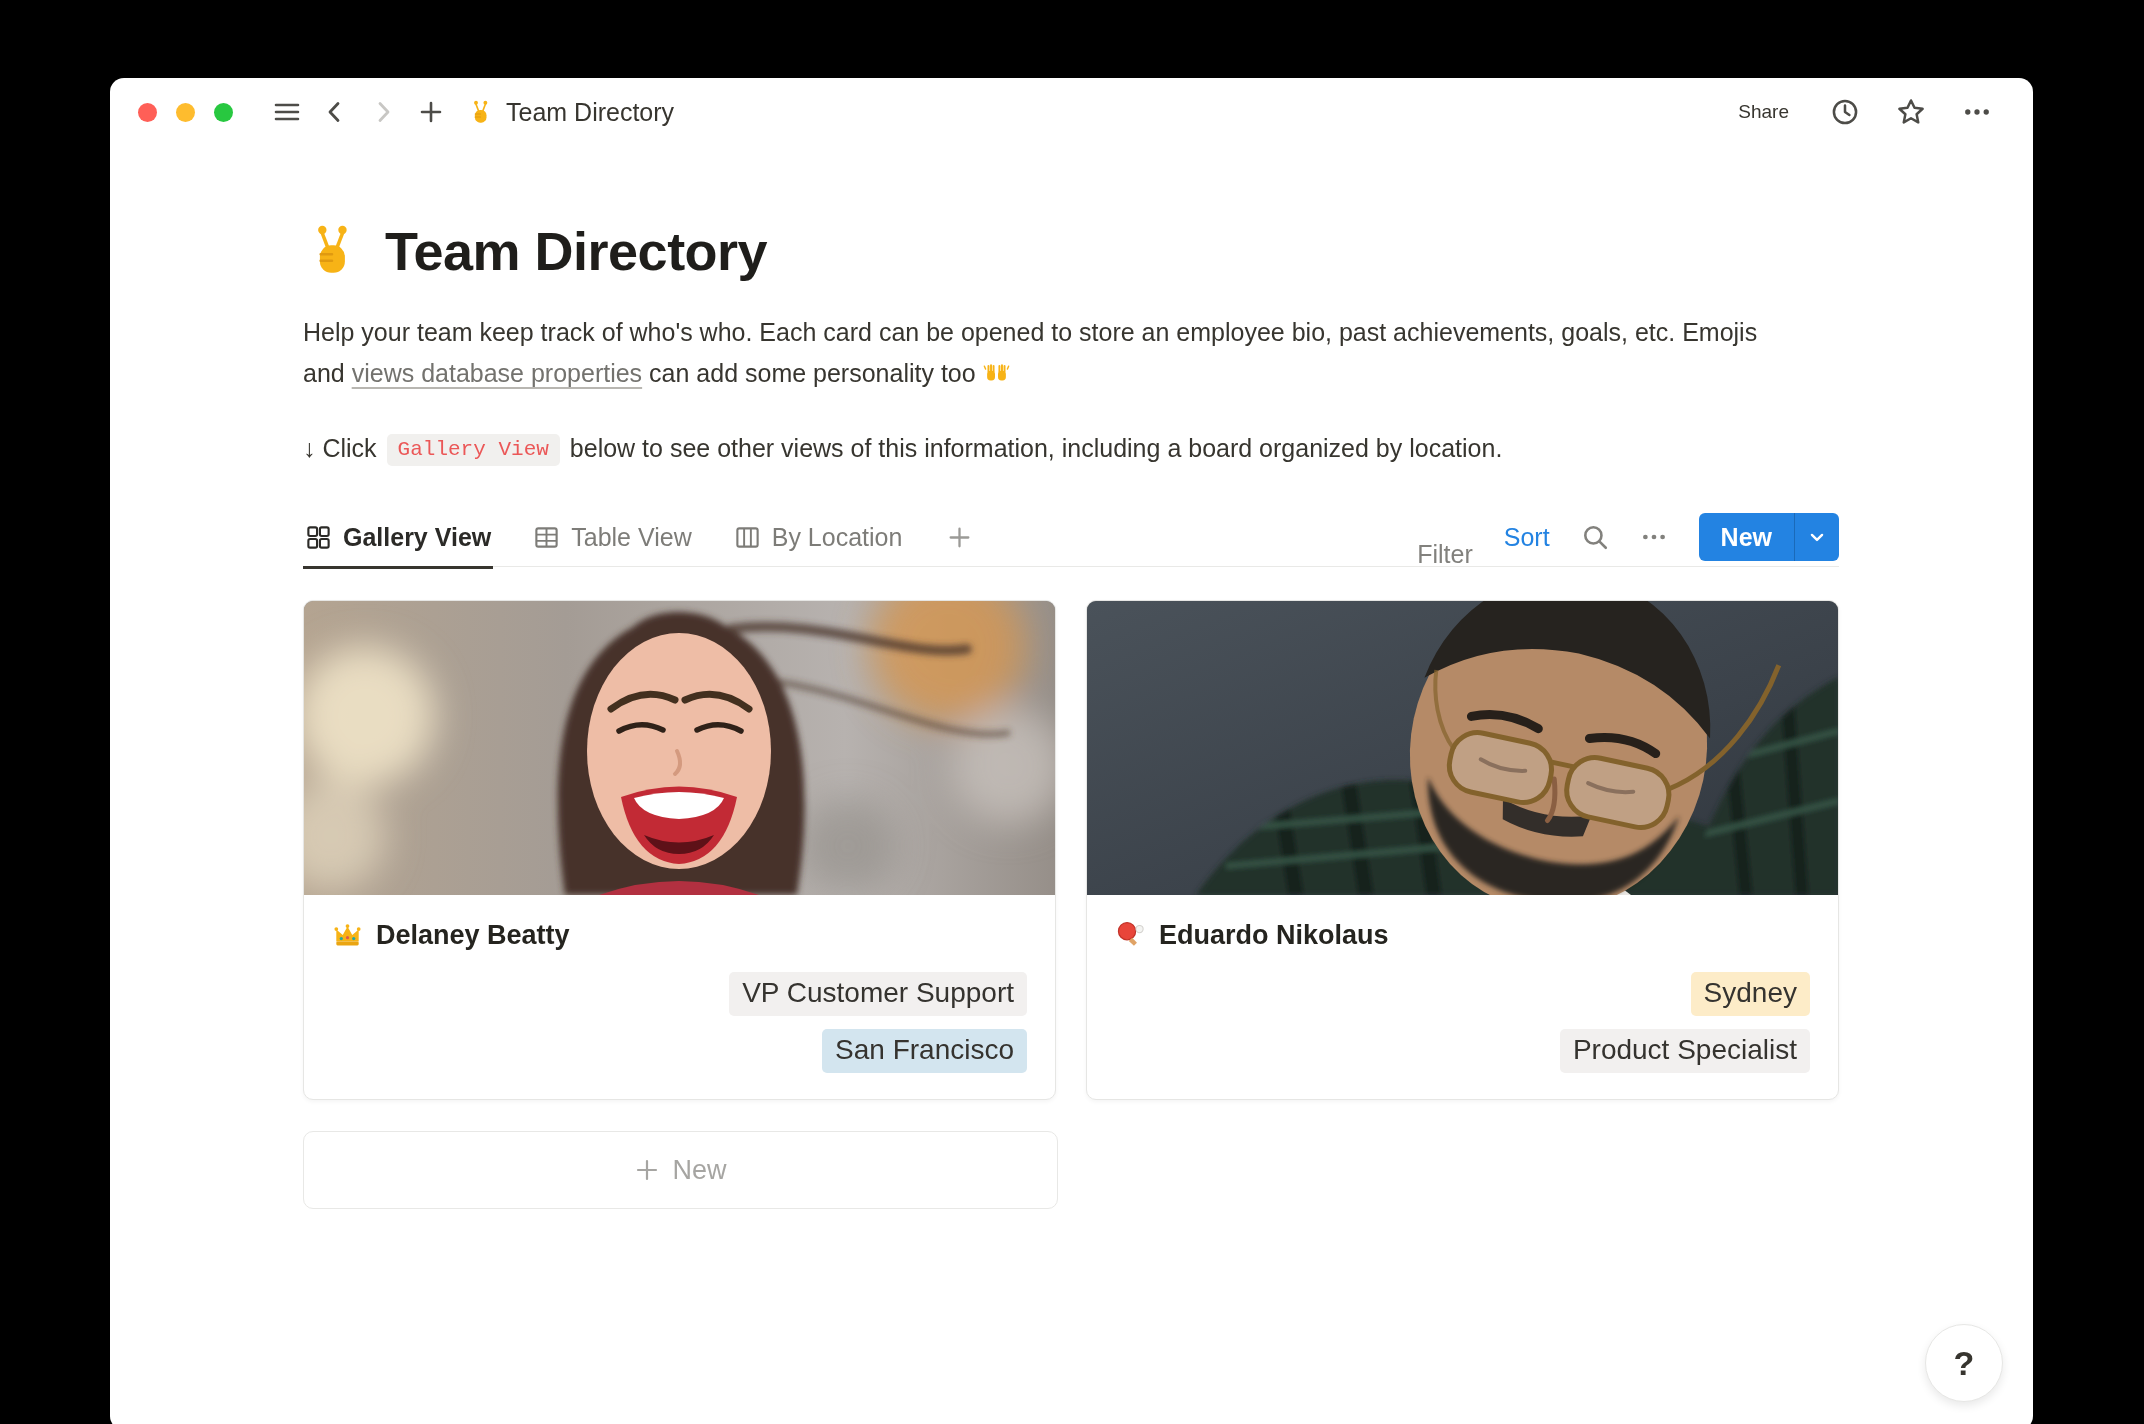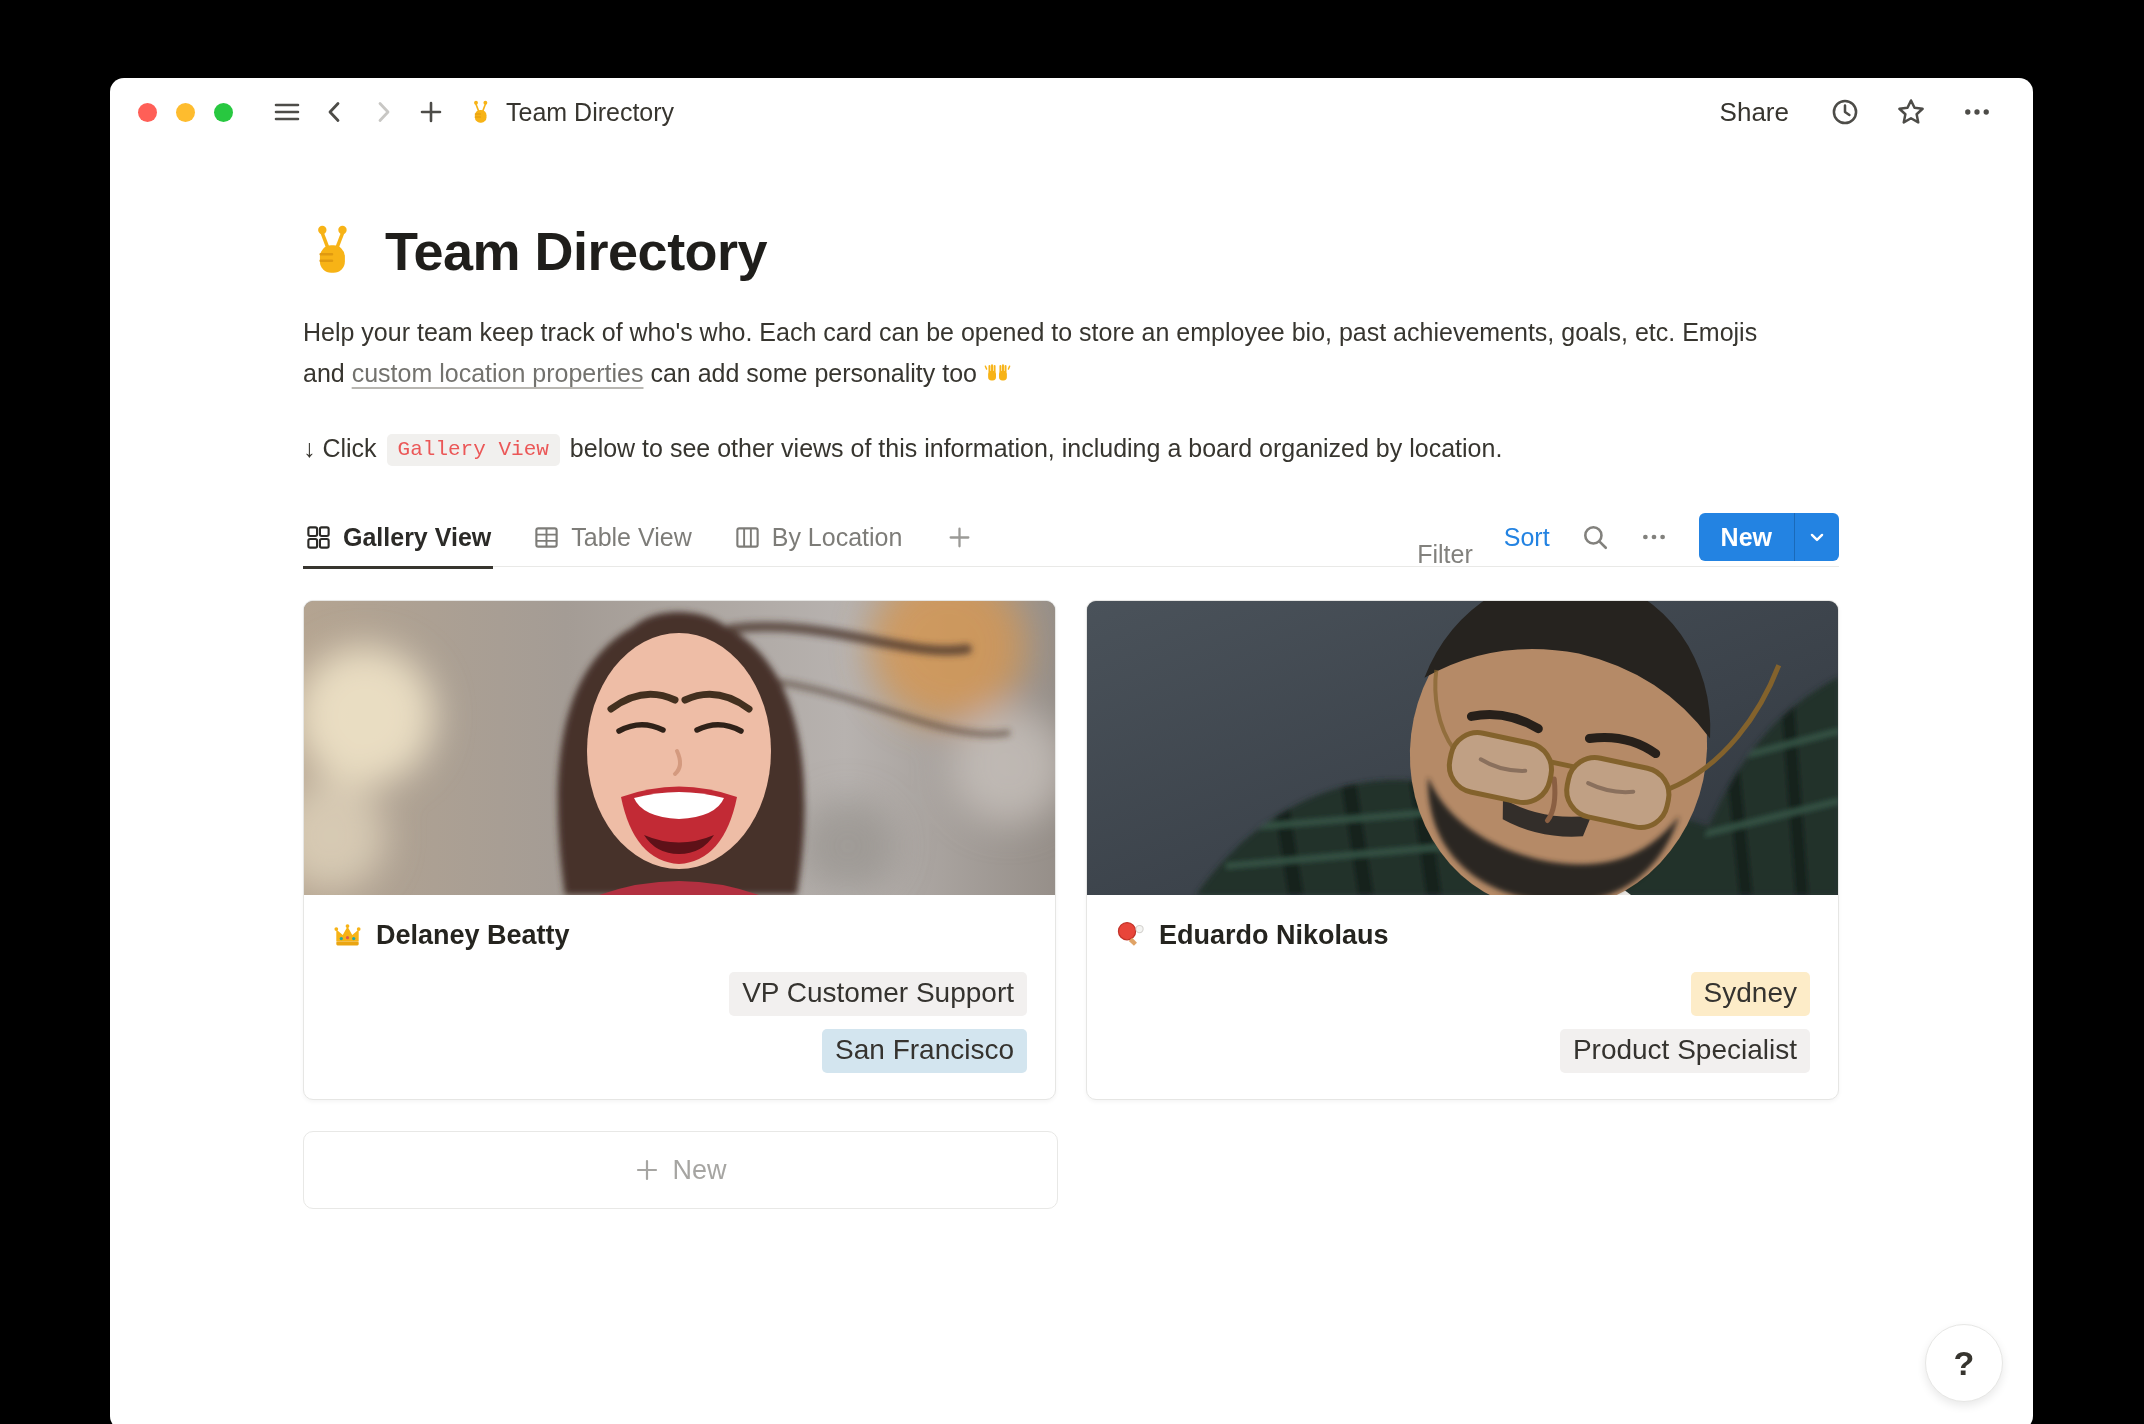--- a/index.html
+++ b/index.html
@@ -13,21 +13,21 @@
   .tl-red { background:#ff5f57; } .tl-yellow { background:#febc2e; } .tl-green { background:#28c840; }
   .tb-icon { width:40px; height:40px; display:flex; align-items:center; justify-content:center; color:#4d4c48; background:none; border:none; cursor:pointer; }
   .tb-icon.disabled { color:#c8c7c4; }
   .tb-icon svg { display:block; }
   .hamburger { margin-left:34px; }
   .nav-group { display:flex; gap:8px; margin-left:8px; }
   .doc-tab { display:flex; align-items:center; gap:12px; margin-left:16px; }
   .doc-tab .emoji-svg { width:27px; height:27px; }
   .doc-title { font-size:25px; color:#37352f; }
   .titlebar-right { margin-left:auto; display:flex; align-items:center; gap:26px; }
-  .share-btn { font-size:26px; color:#37352f; background:none; border:none; cursor:pointer; padding:6px 10px; font-family:inherit; }
+  .share-btn { font-size:19px; color:#37352f; background:none; border:none; cursor:pointer; padding:6px 10px; font-family:inherit; }
 
   
   .content { padding:0 194px 0 193px; }
   h1.page-title { margin-top:74px; display:flex; align-items:center; gap:24px; font-size:54px; font-weight:700; color:#1f1e1b; letter-spacing:-0.5px; }
   h1 .emoji-svg { width:58px; height:58px; }
   .description { margin-top:30px; font-size:25px; line-height:41px; color:#37352f; max-width:1480px; }
   .description .inline-link { color:#73726e; text-decoration:underline; text-decoration-color:#b8b6b1; text-decoration-thickness:2px; text-underline-offset:5px; cursor:pointer; }
   .description .emoji-svg { width:27px; height:27px; vertical-align:-4px; }
   .callout { margin-top:40px; font-size:25px; color:#37352f; display:flex; align-items:flex-start; }
   .code-chip { font-family:"Liberation Mono", monospace; font-size:21px; color:#eb5757; background:#f1f0ee; padding:4px 11px 5px; border-radius:5px; margin:0 10px; }
@@ -141,21 +141,21 @@
         <path d="M12 4 L17 17 L15 18 L10.5 6 Z" fill="#f7b316"></path>
         <path d="M24.5 4 L19.5 17 L21.5 18 L26 6 Z" fill="#f7b316"></path>
         <circle cx="12" cy="5" r="2.6" fill="#f7b316"></circle>
           <circle cx="24.5" cy="5" r="2.6" fill="#f7b316"></circle>
         <rect x="10.5" y="14.5" width="15.5" height="17" rx="7" fill="#f7b316"></rect>
         <path d="M11 20 h7 M11 24 h7" stroke="#e09a10" stroke-width="1.6" stroke-linecap="round"></path>
       </svg>
       <span>Team Directory</span>
     </h1>
 
-    <p class="description"><span>Help your team keep track of who's who. Each card can be opened to store an employee bio, past achievements, goals, etc. Emojis and </span><span class="inline-link">custom location properties</span><span> can add some personality too </span><svg class="emoji-svg" viewBox="0 0 36 36">
+    <p class="description"><span>Help your team keep track of who's who. Each card can be opened to store an employee bio, past achievements, goals, etc. Emojis and </span><span class="inline-link">views database properties</span><span> can add some personality too </span><svg class="emoji-svg" viewBox="0 0 36 36">
           <path d="M3.5 13.5 L1.8 9.5 M32.5 13.5 L34.2 9.5" stroke="#f7b316" stroke-width="1.8" stroke-linecap="round"></path>
           <rect x="6" y="8" width="2.6" height="10" rx="1.3" fill="#f7b316"></rect>
           <rect x="9.4" y="7" width="2.6" height="11" rx="1.3" fill="#f7b316"></rect>
           <rect x="12.8" y="8" width="2.6" height="10" rx="1.3" fill="#f7b316"></rect>
           <rect x="5.5" y="15.5" width="10.5" height="13" rx="4.5" fill="#f7b316"></rect>
           <rect x="27.4" y="8" width="2.6" height="10" rx="1.3" fill="#f7b316"></rect>
           <rect x="24" y="7" width="2.6" height="11" rx="1.3" fill="#f7b316"></rect>
           <rect x="20.6" y="8" width="2.6" height="10" rx="1.3" fill="#f7b316"></rect>
           <rect x="20" y="15.5" width="10.5" height="13" rx="4.5" fill="#f7b316"></rect>
         </svg></p>

